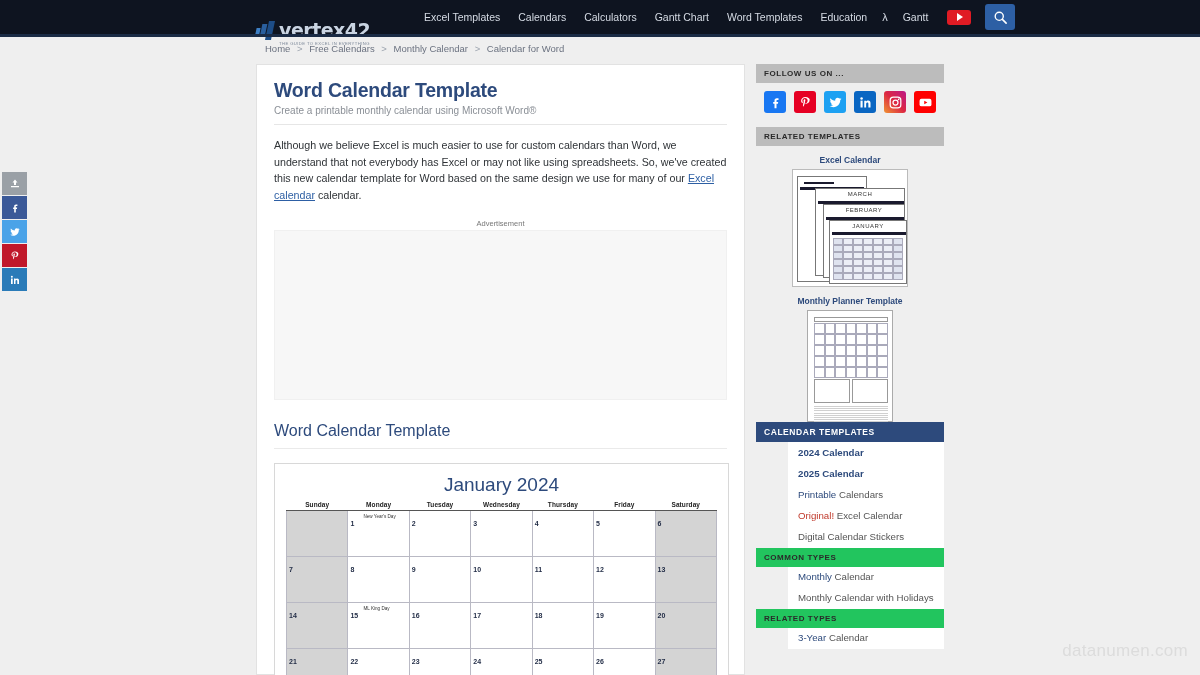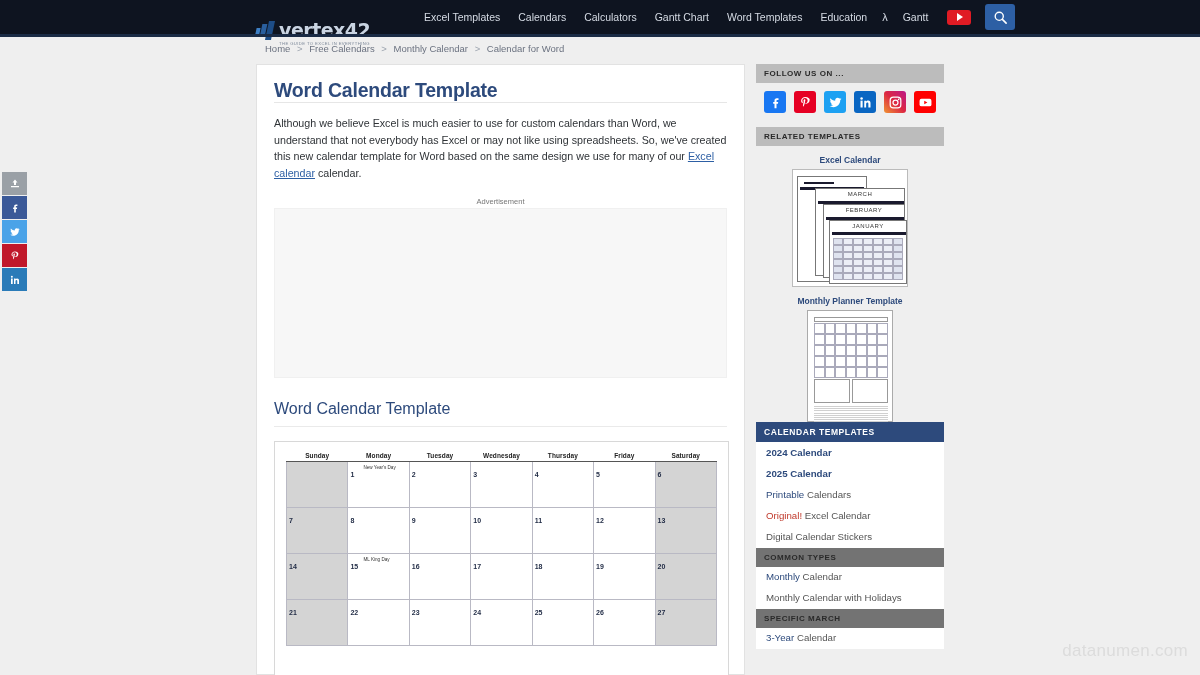--- a/index.html
+++ b/index.html
@@ -144,21 +144,21 @@
     left: 15px; top: 2.5px; white-space: nowrap;
   }
 
   
   .side { position: absolute; left: 756px; top: 64px; width: 188px; }
   .side-head {
     background: #bcbcbc; color: #2a2a2a; font-size: 8px; font-weight: bold;
     letter-spacing: 0.55px; padding: 5px 8px;
   }
   .side-head.blue { background: #2d4a7c; color: #fff; font-size: 8.5px; }
-  .side-head.gray2 { background: #737373; }
+  .side-head.gray2 { background: #22c55e; }
 
   .social-row {
     display: flex; gap: 8px; padding: 8px 2px 14px 8px;
   }
   .social-row div {
     width: 22px; height: 22px; border-radius: 3px;
     display: flex; align-items: center; justify-content: center;
   }
   .social-row svg { width: 15px; height: 15px; fill: #fff; }
   .s-fb { background: #1877f2; }
@@ -187,21 +187,21 @@
   .mini-grid { position:absolute; display: grid; gap: 0; }
   .mini-grid i { border: 0.4px solid #aab; background: #eceef6; display:block; }
 
   .thumb-planner {
     position: relative; width: 86px; height: 112px; margin: 0 auto;
     background: #fff; border: 1px solid #aaa;
   }
   .pl-line { position: absolute; background: #d0d0d0; height: 1px; }
   .pl-cell { position: absolute; border: 0.5px solid #999; }
 
-  .side-list { background: #fff; }
+  .side-list { background: #fff; margin-left: 32px; }
   .side-list a {
     display: block; font-size: 9.7px; color: #555;
     text-decoration: none; padding: 4.5px 10px; line-height: 1.25;
   }
   .side-list a b { color: #2d4a7c; font-weight: normal; }
   .side-list a b.red { color: #c0392b; }
   .side-list a.allbold { color: #2d4a7c; font-weight: bold; }
 
   
   .watermark {
@@ -284,31 +284,33 @@
       <rect x="4" y="9" width="3.4" height="11"></rect>
       <circle cx="5.7" cy="5.6" r="2"></circle>
       <path d="M10 9h3.2v1.5c.5-.9 1.6-1.7 3.1-1.7 2.6 0 3.7 1.6 3.7 4.4V20h-3.4v-5.7c0-1.4-.5-2.2-1.7-2.2-1 0-1.6.7-1.8 1.4-.1.2-.1.6-.1.9V20H10z"></path>
     </svg>
   </div>
 </div>
 
 <div class="main">
   <div class="main-pad">
     <h1 class="page-title">Word Calendar Template</h1>
+    <div class="subtitle">Create a printable monthly calendar using Microsoft Word®</div>
     <div class="hr"></div>
     <p class="intro">
       <span>Although we believe Excel is much easier to use for custom calendars than Word, we understand that not everybody has Excel or may not like using spreadsheets. So, we've created this new calendar template for Word based on the same design we use for many of our </span><a href="#">Excel calendar</a><span> calendar.</span>
     </p>
 
     <div class="ad-label">Advertisement</div>
     <div class="ad-box"></div>
 
     <h2 class="section-title">Word Calendar Template</h2>
 
     <div class="cal-wrap">
+      <div class="cal-title">January 2024</div>
       <table class="cal">
         <thead>
           <tr>
             <th>Sunday</th>
             <th>Monday</th>
             <th>Tuesday</th>
             <th>Wednesday</th>
             <th>Thursday</th>
             <th>Friday</th>
             <th>Saturday</th>
@@ -530,19 +532,19 @@
       <a href="#"><b class="red">Original!</b> Excel Calendar</a>
       <a href="#">Digital Calendar Stickers</a>
     </div>
 
   <div class="side-head gray2">COMMON TYPES</div>
   <div class="side-list" id="list-common">
       <a href="#"><b>Monthly</b> Calendar</a>
       <a href="#">Monthly Calendar with Holidays</a>
     </div>
 
-  <div class="side-head gray2">SPECIFIC MARCH</div>
+  <div class="side-head gray2">RELATED TYPES</div>
   <div class="side-list" id="list-specific">
       <a href="#"><b>3-Year</b> Calendar</a>
     </div>
 </div>
 
 <div class="watermark">datanumen.com</div>
 
 </body></html>

